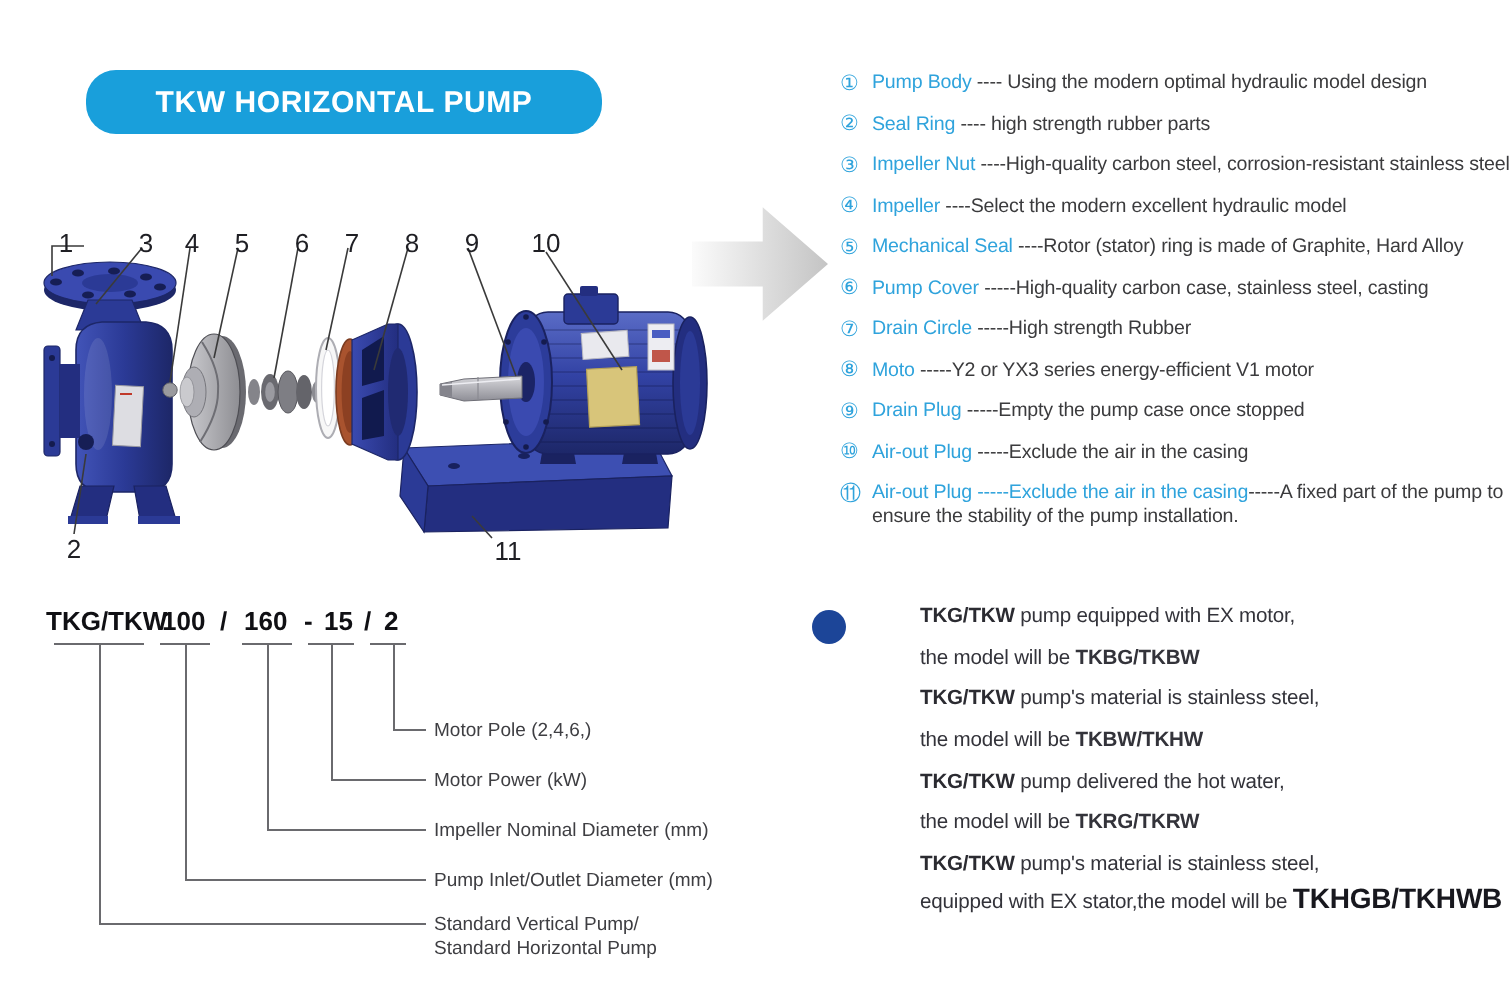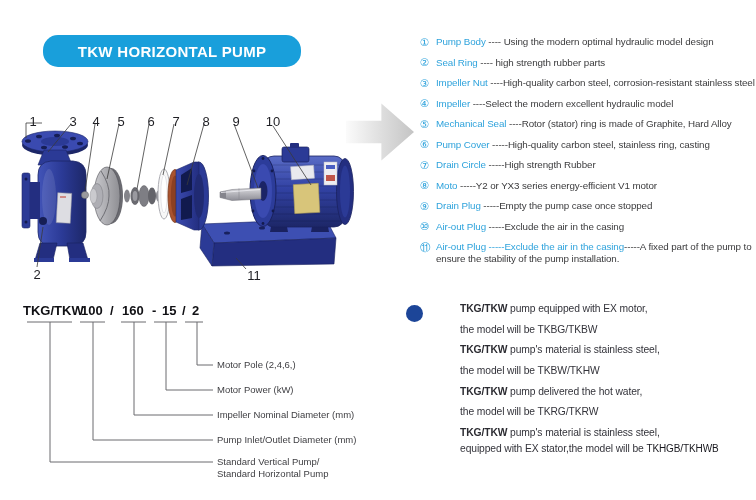--- a/index.html
+++ b/index.html
@@ -23,22 +23,22 @@
   .pl-num{position:absolute;left:0;top:-0.5px;color:#2FA3DC;font-size:10.5px;}
   .pl-name{color:#2FA3DC;}
   .pl-desc{color:#3B3B3D;}
 
   
   .note-bullet{position:absolute;left:406px;top:305px;width:17px;height:17px;border-radius:50%;
                background:#1C4598;}
   .notes{position:absolute;left:432px;top:303px;width:322px;font-size:10.3px;color:#33333A;margin-left:28px;}
   .note-line{margin-bottom:8.2px;line-height:12.5px;letter-spacing:-0.1px;}
   .note-line .b{font-weight:bold;color:#2B2B31;}
-  .note-line .code{font-weight:normal;text-align:right;}
-  .note-line .code-big{font-weight:normal;font-size:10px;color:#18181E;}
+  .note-line .code{font-weight:bold;text-align:right;}
+  .note-line .code-big{font-weight:bold;font-size:14px;color:#18181E;}
 
   svg{position:absolute;}
   svg text{font-family:"Liberation Sans","DejaVu Sans",sans-serif;}
   .num-label{font-size:13px;fill:#1F1F24;}
   .leader{stroke:#3A3A3A;stroke-width:0.8;fill:none;}
   .mcode{font-size:13px;font-weight:bold;fill:#101014;}
   .mline{stroke:#6A6A6E;stroke-width:1;fill:none;}
   .mlabel{font-size:9.5px;fill:#3E3E42;}
 </style>
 </head>
@@ -215,21 +215,21 @@
       <text class="num-label" x="239" y="175">11</text>
     </g>
   </svg>
 
   <div class="parts-list">
     <div class="pl-item"><span class="pl-num">①</span><span class="pl-name">Pump Body</span><span class="pl-desc"> ---- Using the modern optimal hydraulic model design</span></div>
     <div class="pl-item"><span class="pl-num">②</span><span class="pl-name">Seal Ring</span><span class="pl-desc"> ---- high strength rubber parts</span></div>
     <div class="pl-item"><span class="pl-num">③</span><span class="pl-name">Impeller Nut</span><span class="pl-desc"> ----High-quality carbon steel, corrosion-resistant stainless steel</span></div>
     <div class="pl-item"><span class="pl-num">④</span><span class="pl-name">Impeller</span><span class="pl-desc"> ----Select the modern excellent hydraulic model</span></div>
     <div class="pl-item"><span class="pl-num">⑤</span><span class="pl-name">Mechanical Seal</span><span class="pl-desc"> ----Rotor (stator) ring is made of Graphite, Hard Alloy</span></div>
-    <div class="pl-item"><span class="pl-num">⑥</span><span class="pl-name">Pump Cover</span><span class="pl-desc"> -----High-quality carbon steel, stainless ring, casting</span></div>
+    <div class="pl-item"><span class="pl-num">⑥</span><span class="pl-name">Pump Cover</span><span class="pl-desc"> -----High-quality carbon case, stainless steel, casting</span></div>
     <div class="pl-item"><span class="pl-num">⑦</span><span class="pl-name">Drain Circle</span><span class="pl-desc"> -----High strength Rubber</span></div>
     <div class="pl-item"><span class="pl-num">⑧</span><span class="pl-name">Moto</span><span class="pl-desc"> -----Y2 or YX3 series energy-efficient V1 motor</span></div>
     <div class="pl-item"><span class="pl-num">⑨</span><span class="pl-name">Drain Plug</span><span class="pl-desc"> -----Empty the pump case once stopped</span></div>
     <div class="pl-item"><span class="pl-num">⑩</span><span class="pl-name">Air-out Plug</span><span class="pl-desc"> -----Exclude the air in the casing</span></div>
     <div class="pl-item"><span class="pl-num">⑪</span><span class="pl-name">Air-out Plug -----Exclude the air in the casing</span><span class="pl-desc">-----A fixed part of the pump to ensure the stability of the pump installation.</span></div>
   </div>
 
   <svg style="left:15px;top:290px;" width="345" height="205" viewBox="0 0 345 205">
     <g>
       <text class="mcode" x="8" y="25">TKG/TKW</text>

